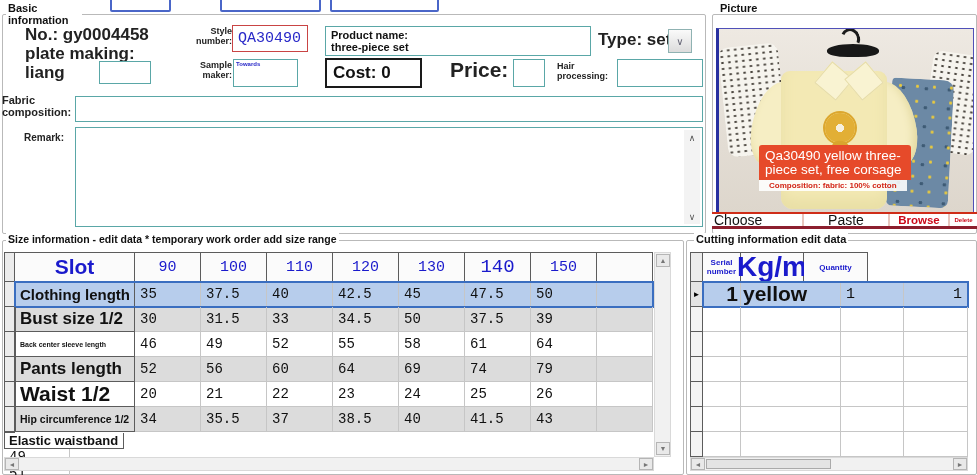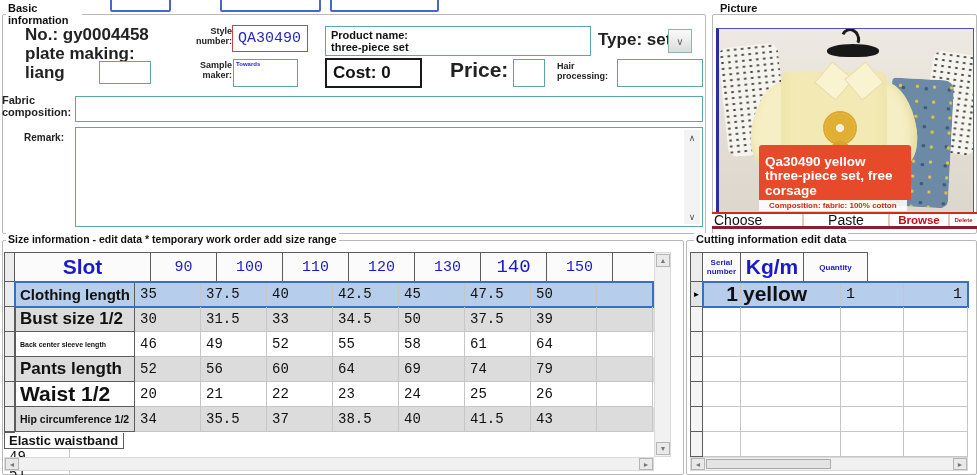--- a/index.html
+++ b/index.html
@@ -35,21 +35,21 @@
   .col-l{left:101px;top:38px;transform:rotate(40deg);}
   .col-r{left:131px;top:38px;transform:rotate(-40deg);}
   .flower1{position:absolute;left:106px;top:84px;width:30px;height:30px;border-radius:50%;
            background:radial-gradient(circle,#f6efdc 0 4px,#e2af35 4px 15px);box-shadow:0 0 0 2px #dca72e;}
   .flower2{position:absolute;left:112px;top:112px;width:19px;height:17px;background:#d9a52e;border-radius:45%;transform:rotate(18deg);}
   .skirt{position:absolute;left:170px;top:50px;width:62px;height:128px;background-color:#6c89a5;
          border-radius:4px 10px 8px 6px;transform:rotate(3deg);
          background-image:radial-gradient(#e8c93e 1.3px,transparent 1.9px),radial-gradient(#3e5b75 1.6px,transparent 2.2px);
          background-size:17px 15px,23px 19px;}
   .capwrap{position:absolute;left:40px;top:116px;width:152px;z-index:4;}
-  .cap-main{background:#e64a2a;color:#fff;font-weight:bold;font-size:13.5px;line-height:1.07;padding:10px 6px 2px;border-radius:3px 3px 0 0;}
+  .cap-main{background:#e64a2a;color:#fff;font-weight:normal;font-size:13.5px;line-height:1.07;padding:4px 6px 2px;border-radius:3px 3px 0 0;}
   .cap-comp{background:rgba(255,255,255,0.88);color:#d22616;font-weight:bold;font-size:8px;line-height:11px;padding:0 10px;width:max-content;max-width:146px;}
   
   #picbtns{position:absolute;left:712px;top:212px;width:265px;height:17px;display:flex;align-items:center;
            background:#fff;border-top:2px solid #cf2d18;border-bottom:3px solid #8c1f2e;box-sizing:border-box;}
   .pbtn{height:100%;display:flex;align-items:center;}
   .pdiv{width:2px;height:100%;background:#e8c6be;}
   
   .hdrcell{box-sizing:border-box;border:1px solid #5c5c5c;border-left:none;background:#fbfbfb;
            display:flex;align-items:center;justify-content:center;color:#1a1acc;font-weight:bold;flex:none;}
   .selcol{box-sizing:border-box;border:1px solid #5c5c5c;background:#ececec;flex:none;}
@@ -173,21 +173,21 @@
       </div>
   </div>
 
   <div class="grp" style="left:2px;top:240px;width:680px;height:233px;"></div>
   <div class="grp-title" style="left:6px;top:233px;font-size:10.5px;">Size information - edit data * temporary work order add size range</div>
 
   <div class="abs" style="left:4px;top:252px;">
 
     <div class="trow" style="height:30px;">
       <div class="selcol" style="width:11px;border-left:1px solid #5c5c5c;"></div>
-      <div class="hdrcell" style="width:136px;font-size:21px;">Slot</div>
+      <div class="hdrcell" style="width:120px;font-size:21px;">Slot</div>
       <div class="hdrcell mono" style="width:66px;font-size:15px;font-weight:normal;">90</div>
       <div class="hdrcell mono" style="width:66px;font-size:15px;font-weight:normal;">100</div>
       <div class="hdrcell mono" style="width:66px;font-size:15px;font-weight:normal;">110</div>
       <div class="hdrcell mono" style="width:66px;font-size:15px;font-weight:normal;">120</div>
       <div class="hdrcell mono" style="width:66px;font-size:15px;font-weight:normal;">130</div>
       <div class="hdrcell mono" style="width:66px;font-size:19px;font-weight:normal;">140</div>
       <div class="hdrcell mono" style="width:66px;font-size:15px;font-weight:normal;">150</div>
       <div class="hdrcell" style="width:56px;"></div>
     </div>
 
@@ -304,21 +304,21 @@
   </div>
 
   <div class="grp" style="left:686px;top:240px;width:289px;height:233px;"></div>
   <div class="grp-title" style="left:694px;top:233px;">Cutting information edit data</div>
 
   <div class="abs" style="left:690px;top:252px;">
 
     <div class="trow" style="height:30px;">
       <div class="selcol" style="width:13px;border-left:1px solid #5c5c5c;"></div>
       <div class="hdrcell" style="width:38px;font-size:8px;line-height:9px;text-align:center;">Serial number</div>
-      <div class="hdrcell" style="width:63px;font-size:21px;">Kg/m</div>
+      <div class="hdrcell" style="width:63px;font-size:28px;">Kg/m</div>
       <div class="hdrcell" style="width:64px;font-size:8px;">Quantity</div>
     </div>
 
     <div class="trow" style="height:25px;">
       <div class="selcol" style="width:13px;border-left:1px solid #5c5c5c;border-top:none;display:flex;align-items:center;justify-content:center;font-size:8px;color:#000;background:#e4e4e4;">
           <span>►</span>
         </div>
       <div class="sel" style="display:flex;">
         <div class="datacell" style="width:38px;justify-content:flex-end;padding-right:2px;font-family:'Liberation Sans',sans-serif;font-weight:bold;font-size:21px;">1</div>
         <div class="datacell" style="width:100px;font-family:'Liberation Sans',sans-serif;font-weight:bold;font-size:21px;padding-left:2px;">yellow</div>

